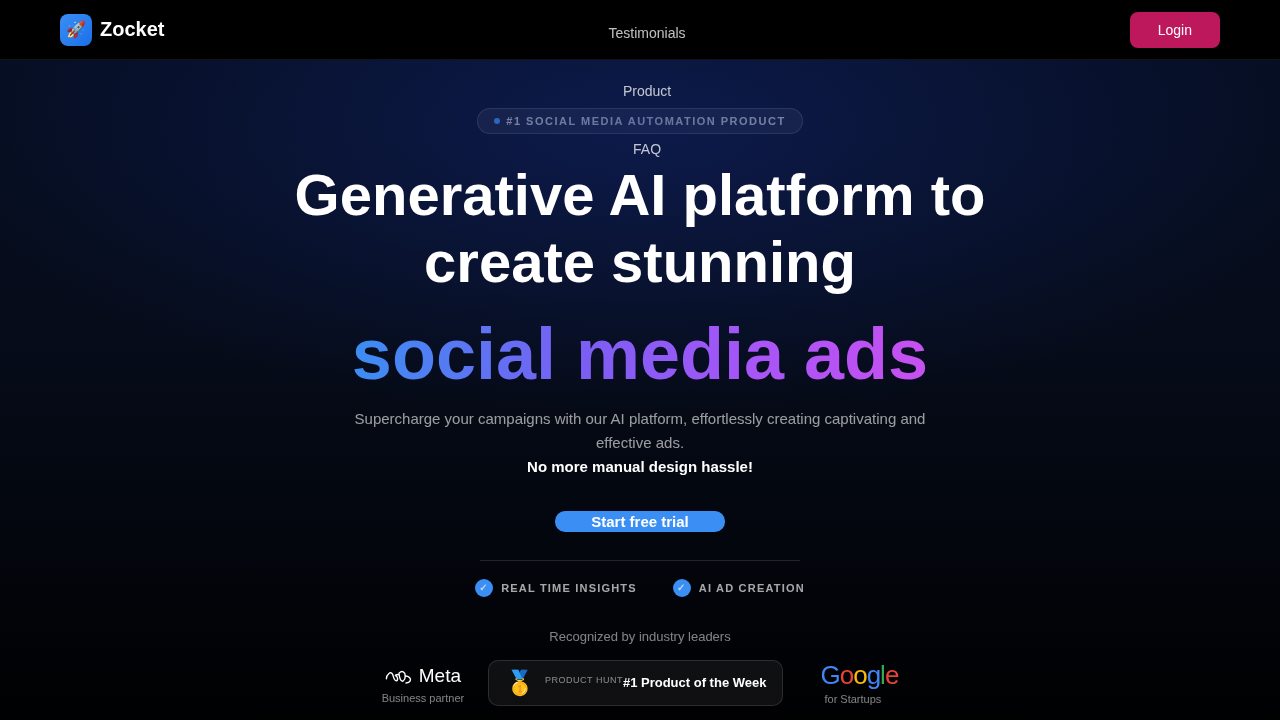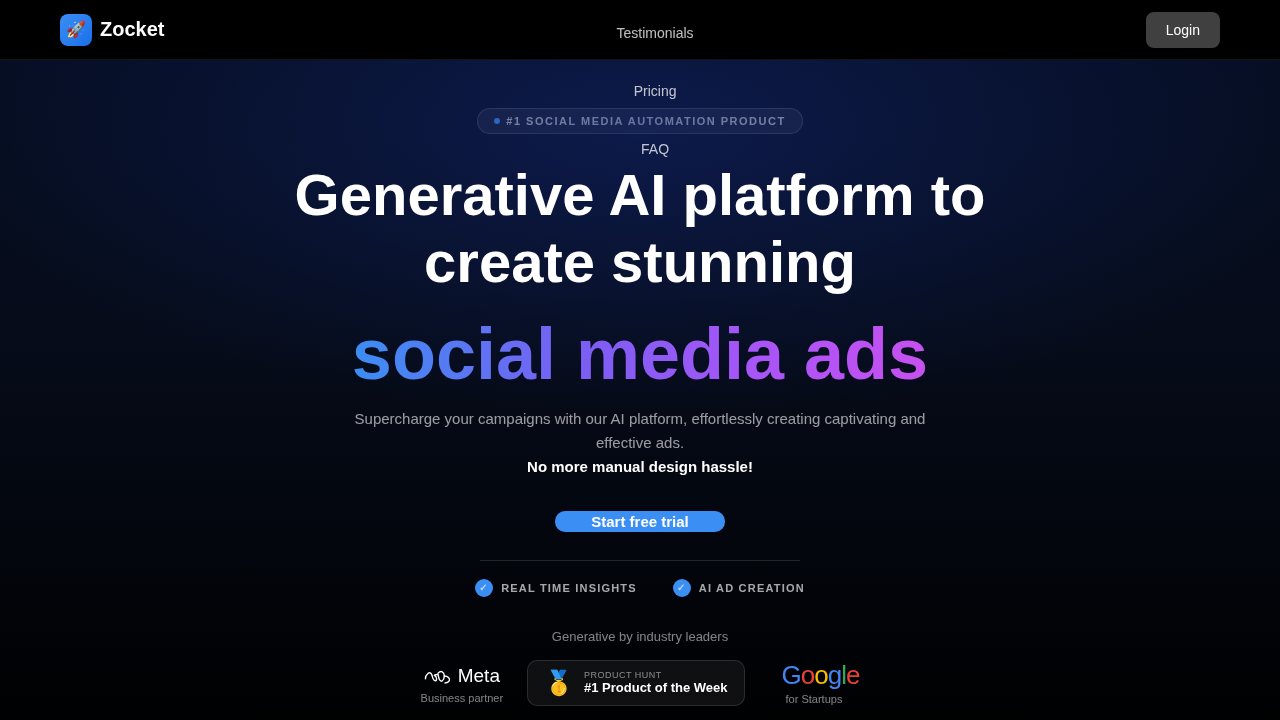--- a/index.html
+++ b/index.html
@@ -64,24 +64,24 @@
     .nav-links li a.active::after {
       content: '';
       display: block;
       width: 4px;
       height: 4px;
       border-radius: 50%;
       background: #3b8ef3;
       margin: 3px auto 0;
     }
     .login-btn {
-      background: #404040;
+      background: #be185d;
       color: #fff;
       border: none;
-      padding: 10px 20px;
+      padding: 10px 28px;
       border-radius: 8px;
       font-size: 14px;
       font-weight: 500;
       cursor: pointer;
     }
 
     
     .hero {
       background: linear-gradient(180deg, #050d1f 0%, #060c1a 40%, #000 100%);
       display: flex;
@@ -260,21 +260,21 @@
       padding: 8px 16px;
       display: flex;
       align-items: center;
       gap: 10px;
     }
     .ph-medal {
       font-size: 24px;
     }
     .ph-text {
       display: flex;
-      flex-direction: column;
+      flex-direction: row;
     }
     .ph-label {
       font-size: 9px;
       color: rgba(255,255,255,0.5);
       letter-spacing: 0.5px;
       text-transform: uppercase;
     }
     .ph-title {
       font-size: 13px;
       font-weight: 700;
@@ -307,21 +307,21 @@
 
 <nav>
   <div class="nav-logo">
     <div class="logo-icon">🚀</div>
     <span class="logo-text">Zocket</span>
   </div>
   <ul class="nav-links">
     <li><a href="#" class="active">Home</a></li>
     <li><a href="#">Business</a></li>
     <li><a href="#">Testimonials</a></li>
-    <li><a href="#">Pricing</a></li>
+    <li><a href="#">Product</a></li>
     <li><a href="#">FAQ</a></li>
   </ul>
   <button class="login-btn">Login</button>
 </nav>
 
 <div class="hero">
   <div class="badge">
     <span class="badge-dot"></span>
     <span>#1 SOCIAL MEDIA AUTOMATION PRODUCT</span>
   </div>
@@ -342,21 +342,21 @@
     <div class="feature-item">
       <div class="feature-check">✓</div>
       <span>REAL TIME INSIGHTS</span>
     </div>
     <div class="feature-item">
       <div class="feature-check">✓</div>
       <span>AI AD CREATION</span>
     </div>
   </div>
 
-  <p class="recognized-label">Generative by industry leaders</p>
+  <p class="recognized-label">Recognized by industry leaders</p>
 
   <div class="partners-row">
 
     <div class="partner-meta">
       <div class="meta-logo">
         <svg viewBox="0 0 40 24" fill="none" xmlns="http://www.w3.org/2000/svg">
           <path d="M2 16C2 13.5 3.5 10 6 8C8 6.5 10 8 11 10C12 12 12 14 13 16C14 18 15 19 16 19C17 19 18 17.5 18 16C18 14 16.5 12 15 11" stroke="white" stroke-width="2" fill="none" stroke-linecap="round"></path>
           <path d="M20 8C22 6 24 5 26 6C28 7 29 10 29 12C29 15 27.5 18 26 19C24.5 20 23 19 22 17C21 15 20.5 12 20 10" stroke="white" stroke-width="2" fill="none" stroke-linecap="round"></path>
           <path d="M15 11C16.5 10 18 9.5 20 10" stroke="white" stroke-width="2" fill="none" stroke-linecap="round"></path>
           <path d="M29 12C31 12 33.5 12.5 35 14C36.5 15.5 37 17 36 19C35 21 33 22 30 22" stroke="white" stroke-width="2" fill="none" stroke-linecap="round"></path>

